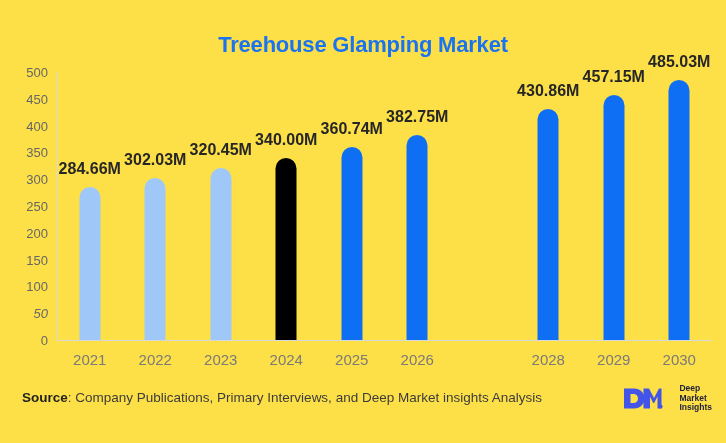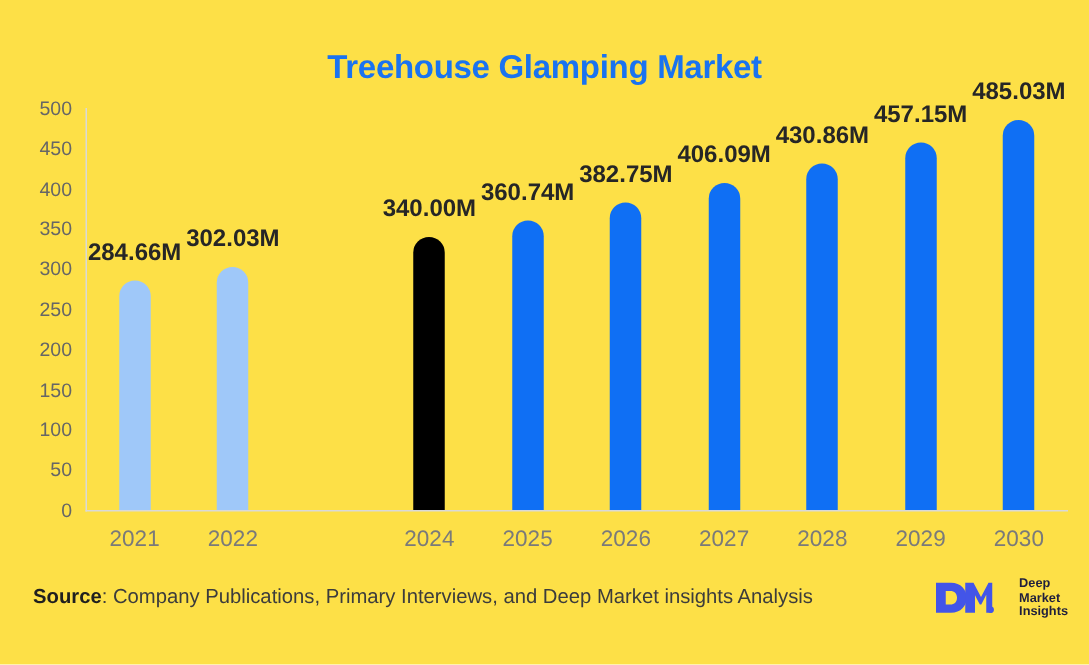--- a/index.html
+++ b/index.html
@@ -162,51 +162,51 @@
   <div id="plot-area">
       <div class="y-tick" style="top: 0px;">500</div>
       <div class="y-tick" style="top: 26.8px;">450</div>
       <div class="y-tick" style="top: 53.6px;">400</div>
       <div class="y-tick" style="top: 80.4px;">350</div>
       <div class="y-tick" style="top: 107.2px;">300</div>
       <div class="y-tick" style="top: 134px;">250</div>
       <div class="y-tick" style="top: 160.8px;">200</div>
       <div class="y-tick" style="top: 187.6px;">150</div>
       <div class="y-tick" style="top: 214.4px;">100</div>
-      <div class="y-tick" style="top: 241.2px;">50</div>
+      <div class="y-tick" style="top: 241.2px; font-style: italic;">50</div>
       <div class="y-tick" style="top: 268px;">0</div>
       <div class="bar-slot" style="left: 0.75px;">
         <div class="bar" style="height: 152.578px; background: rgb(159, 200, 249);"></div>
         <div class="bar-label" style="bottom: 161.578px;">284.66M</div>
         <div class="x-tick">2021</div>
       </div>
       <div class="bar-slot" style="left: 66.25px;">
         <div class="bar" style="height: 161.888px; background: rgb(159, 200, 249);"></div>
         <div class="bar-label" style="bottom: 170.888px; text-align: right;">302.03M</div>
         <div class="x-tick">2022</div>
       </div>
+      <div class="bar-slot" style="left: 131.75px;">
+        <div class="bar" style="height: 171.761px; background: rgb(159, 200, 249);"></div>
+        <div class="bar-label" style="bottom: 180.761px;">320.45M</div>
+        <div class="x-tick">2023</div>
+      </div>
       <div class="bar-slot" style="left: 197.25px;">
         <div class="bar" style="height: 182.24px; background: rgb(0, 0, 0);"></div>
         <div class="bar-label" style="bottom: 191.24px;">340.00M</div>
         <div class="x-tick">2024</div>
       </div>
       <div class="bar-slot" style="left: 262.75px;">
         <div class="bar" style="height: 193.357px; background: rgb(15, 111, 244);"></div>
         <div class="bar-label" style="bottom: 202.357px;">360.74M</div>
         <div class="x-tick">2025</div>
       </div>
       <div class="bar-slot" style="left: 328.25px;">
         <div class="bar" style="height: 205.154px; background: rgb(15, 111, 244);"></div>
         <div class="bar-label" style="bottom: 214.154px; margin-top: 16px;">382.75M</div>
         <div class="x-tick">2026</div>
-      </div>
-      <div class="bar-slot" style="left: 393.75px;">
-        <div class="bar" style="height: 217.664px; background: rgb(15, 111, 244);"></div>
-        <div class="bar-label" style="bottom: 226.664px;">406.09M</div>
-        <div class="x-tick">2027</div>
       </div>
       <div class="bar-slot" style="left: 459.25px;">
         <div class="bar" style="height: 230.941px; background: rgb(15, 111, 244);"></div>
         <div class="bar-label" style="bottom: 239.941px;">430.86M</div>
         <div class="x-tick">2028</div>
       </div>
       <div class="bar-slot" style="left: 524.75px;">
         <div class="bar" style="height: 245.032px; background: rgb(15, 111, 244);"></div>
         <div class="bar-label" style="bottom: 254.032px;">457.15M</div>
         <div class="x-tick">2029</div>

